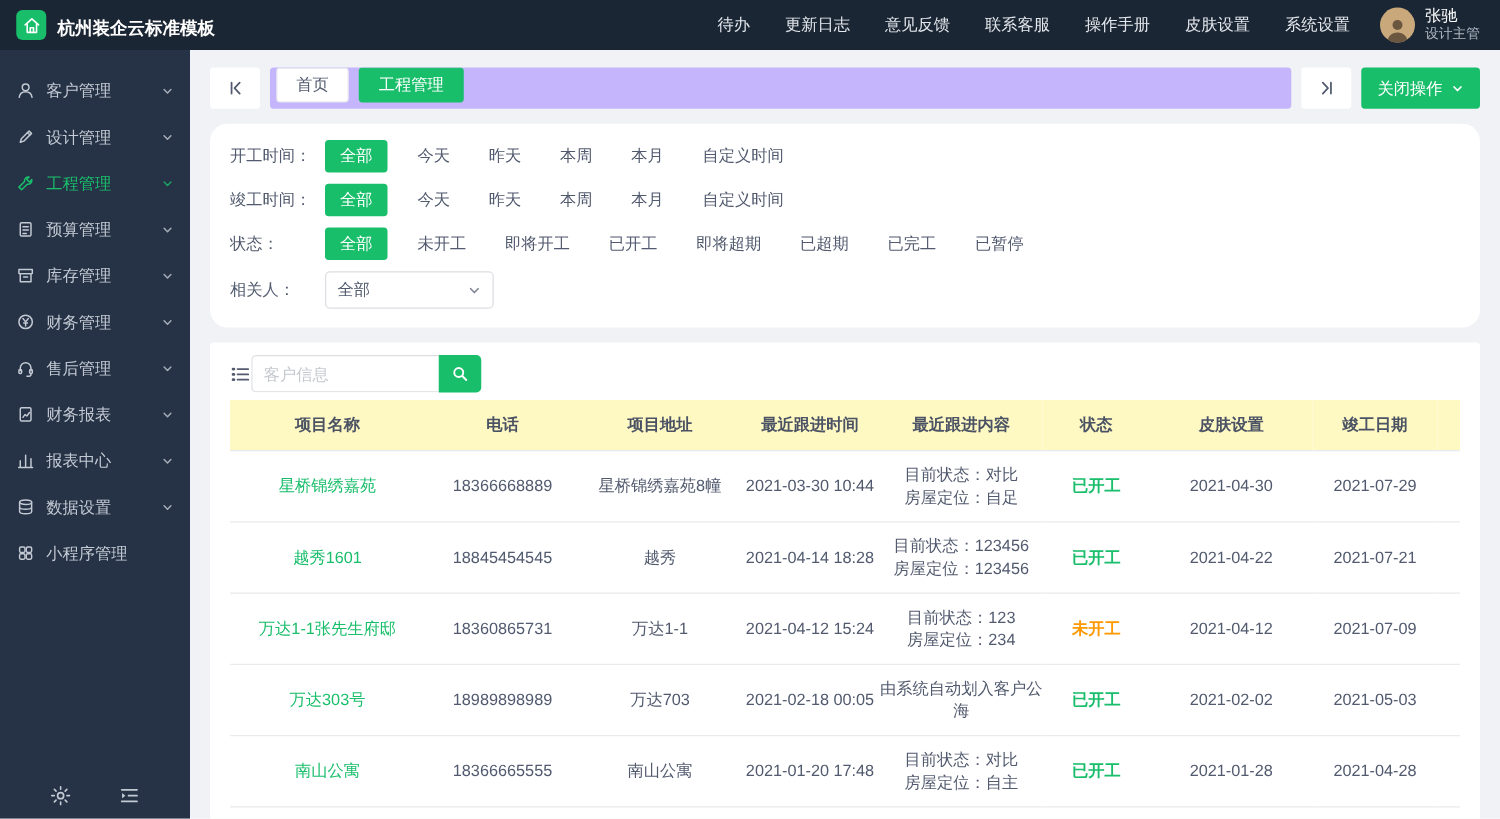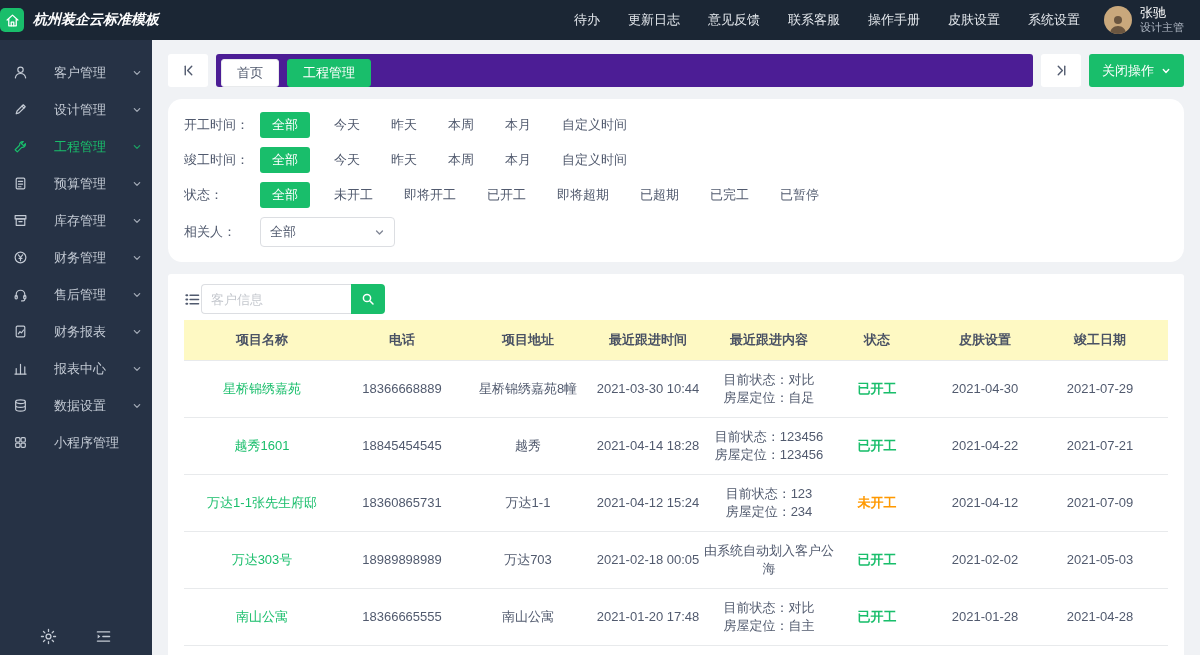--- a/index.html
+++ b/index.html
@@ -8,60 +8,60 @@
   body{
     font-family:"Liberation Sans","DejaVu Sans",sans-serif;
     font-size:13px; color:#515a6e; background:#f0f2f5; position:relative;
   }
 
   
   .app-header{
     position:absolute; top:0; left:0; right:0; height:40px;
     background:#1b2634; display:flex; align-items:center; z-index:20;
   }
-  .logo-area{ width:152px; display:flex; align-items:center; flex:none;font-style:italic; }
+  .logo-area{ width:152px; display:flex; align-items:flex-end; padding-left:13px; flex:none; }
   .logo-box{ width:24px; height:24px; border-radius:5px; background:var(--accent);
     display:flex; align-items:center; justify-content:center; flex:none; }
   .app-title{ color:#fff; font-weight:bold; font-size:14px; margin-left:9px; white-space:nowrap; }
   .top-nav{ margin-left:auto; display:flex; align-items:center; gap:28px; }
   .nav-item{ color:#e3e7ec; cursor:pointer; white-space:nowrap; }
   .user-block{ display:flex; align-items:center; gap:8px; margin:0 16px 0 24px; cursor:pointer; }
   .avatar{ width:28px; height:28px; border-radius:50%; background:#c9a87c; overflow:hidden;
     display:flex; align-items:flex-end; justify-content:center; flex:none; }
   .user-text{ line-height:1.15; }
   .user-name{ color:#fff; font-size:13px; }
   .user-role{ color:#aeb6c2; font-size:11px; }
 
   
   .sidebar{
     position:absolute; top:40px; left:0; bottom:0; width:152px;
     background:#263245; z-index:10; padding-top:14px;
   }
   .side-item{
-    height:37px; display:flex; align-items:center; gap:26px;
+    height:37px; display:flex; align-items:center; gap:9px;
     padding:0 13px; color:#c3cad4; cursor:pointer;
   }
   .side-item .s-icon{ display:flex; flex:none; }
   .side-item .s-label{ white-space:nowrap; }
   .side-item .s-chev{ margin-left:auto; display:flex; opacity:.8; }
   .side-item.active{ color:var(--accent); }
   .side-foot{
     position:absolute; bottom:10px; left:0; width:152px;
     display:flex; justify-content:space-between; padding:0 40px; color:#c3cad4;
   }
   .foot-btn{ cursor:pointer; display:flex; }
 
   
   .main{ position:absolute; top:40px; left:152px; right:0; bottom:0; padding:14px 16px; overflow:hidden; }
 
   
   .tabbar{ display:flex; align-items:stretch; gap:8px; height:33px; margin-bottom:12px; }
   .pager{ width:40px; background:#fff; border-radius:3px; display:flex; align-items:center;
     justify-content:center; color:#515a6e; cursor:pointer; flex:none; }
-  .tabs-strip{ flex:1; background:#4c1d95; border-radius:3px; display:flex; align-items:flex-end;
+  .tabs-strip{ flex:1; background:#c4b5fd; border-radius:3px; display:flex; align-items:flex-start;
     gap:8px; padding:0 5px; overflow:hidden; }
   .tab{ padding:4px 15px; border:1px solid #e8eaec; border-radius:3px; background:#fff;
     color:#515a6e; cursor:pointer; white-space:nowrap; }
   .tab.active{ background:var(--accent); border-color:var(--accent); color:#fff; }
   .close-op{ background:var(--accent); color:#fff; border-radius:3px; padding:0 13px;
     display:flex; align-items:center; gap:7px; cursor:pointer; flex:none; }
 
   
   .filter-card{ background:#fff; border-radius:14px; padding:13px 16px 6px; margin-bottom:12px; }
   .filter-row{ display:flex; align-items:center; margin-bottom:9px; }

